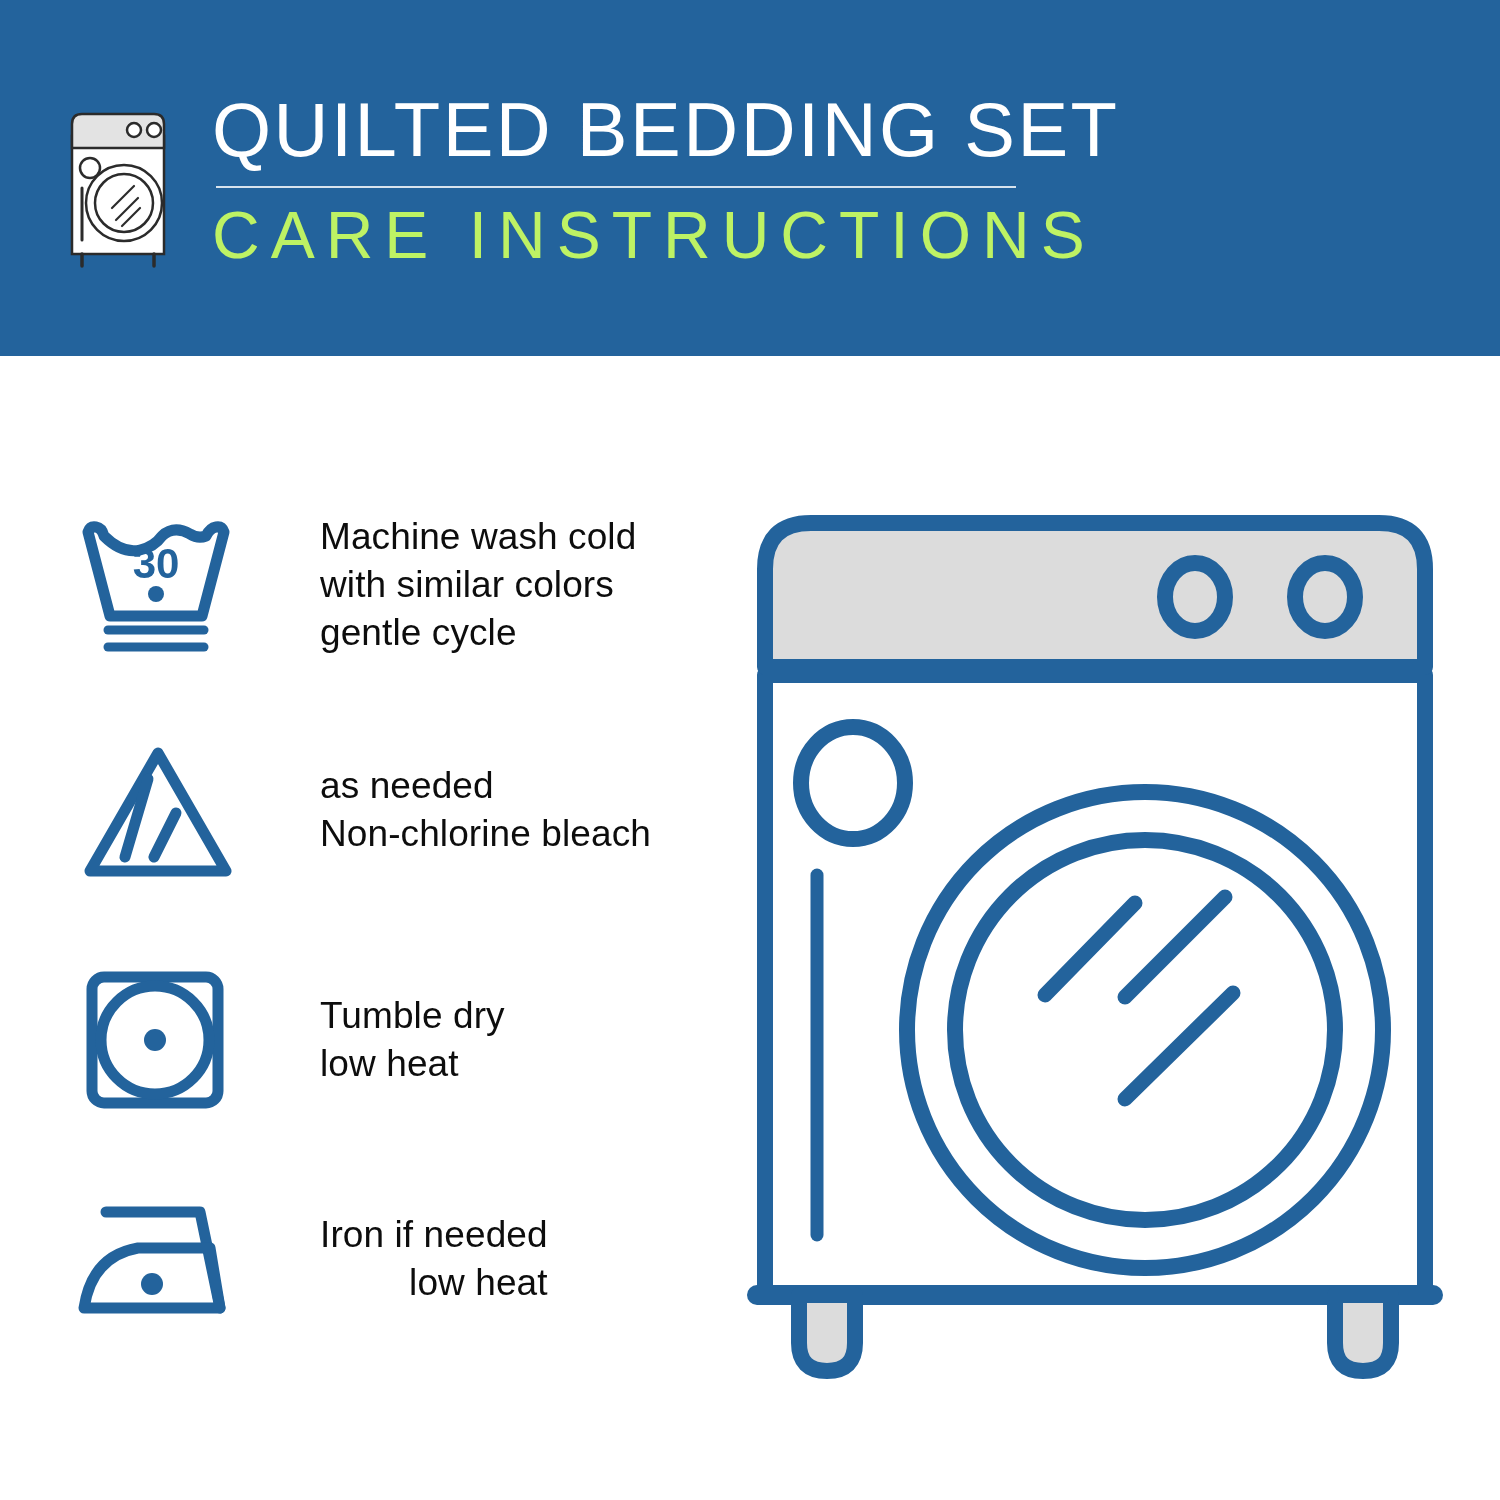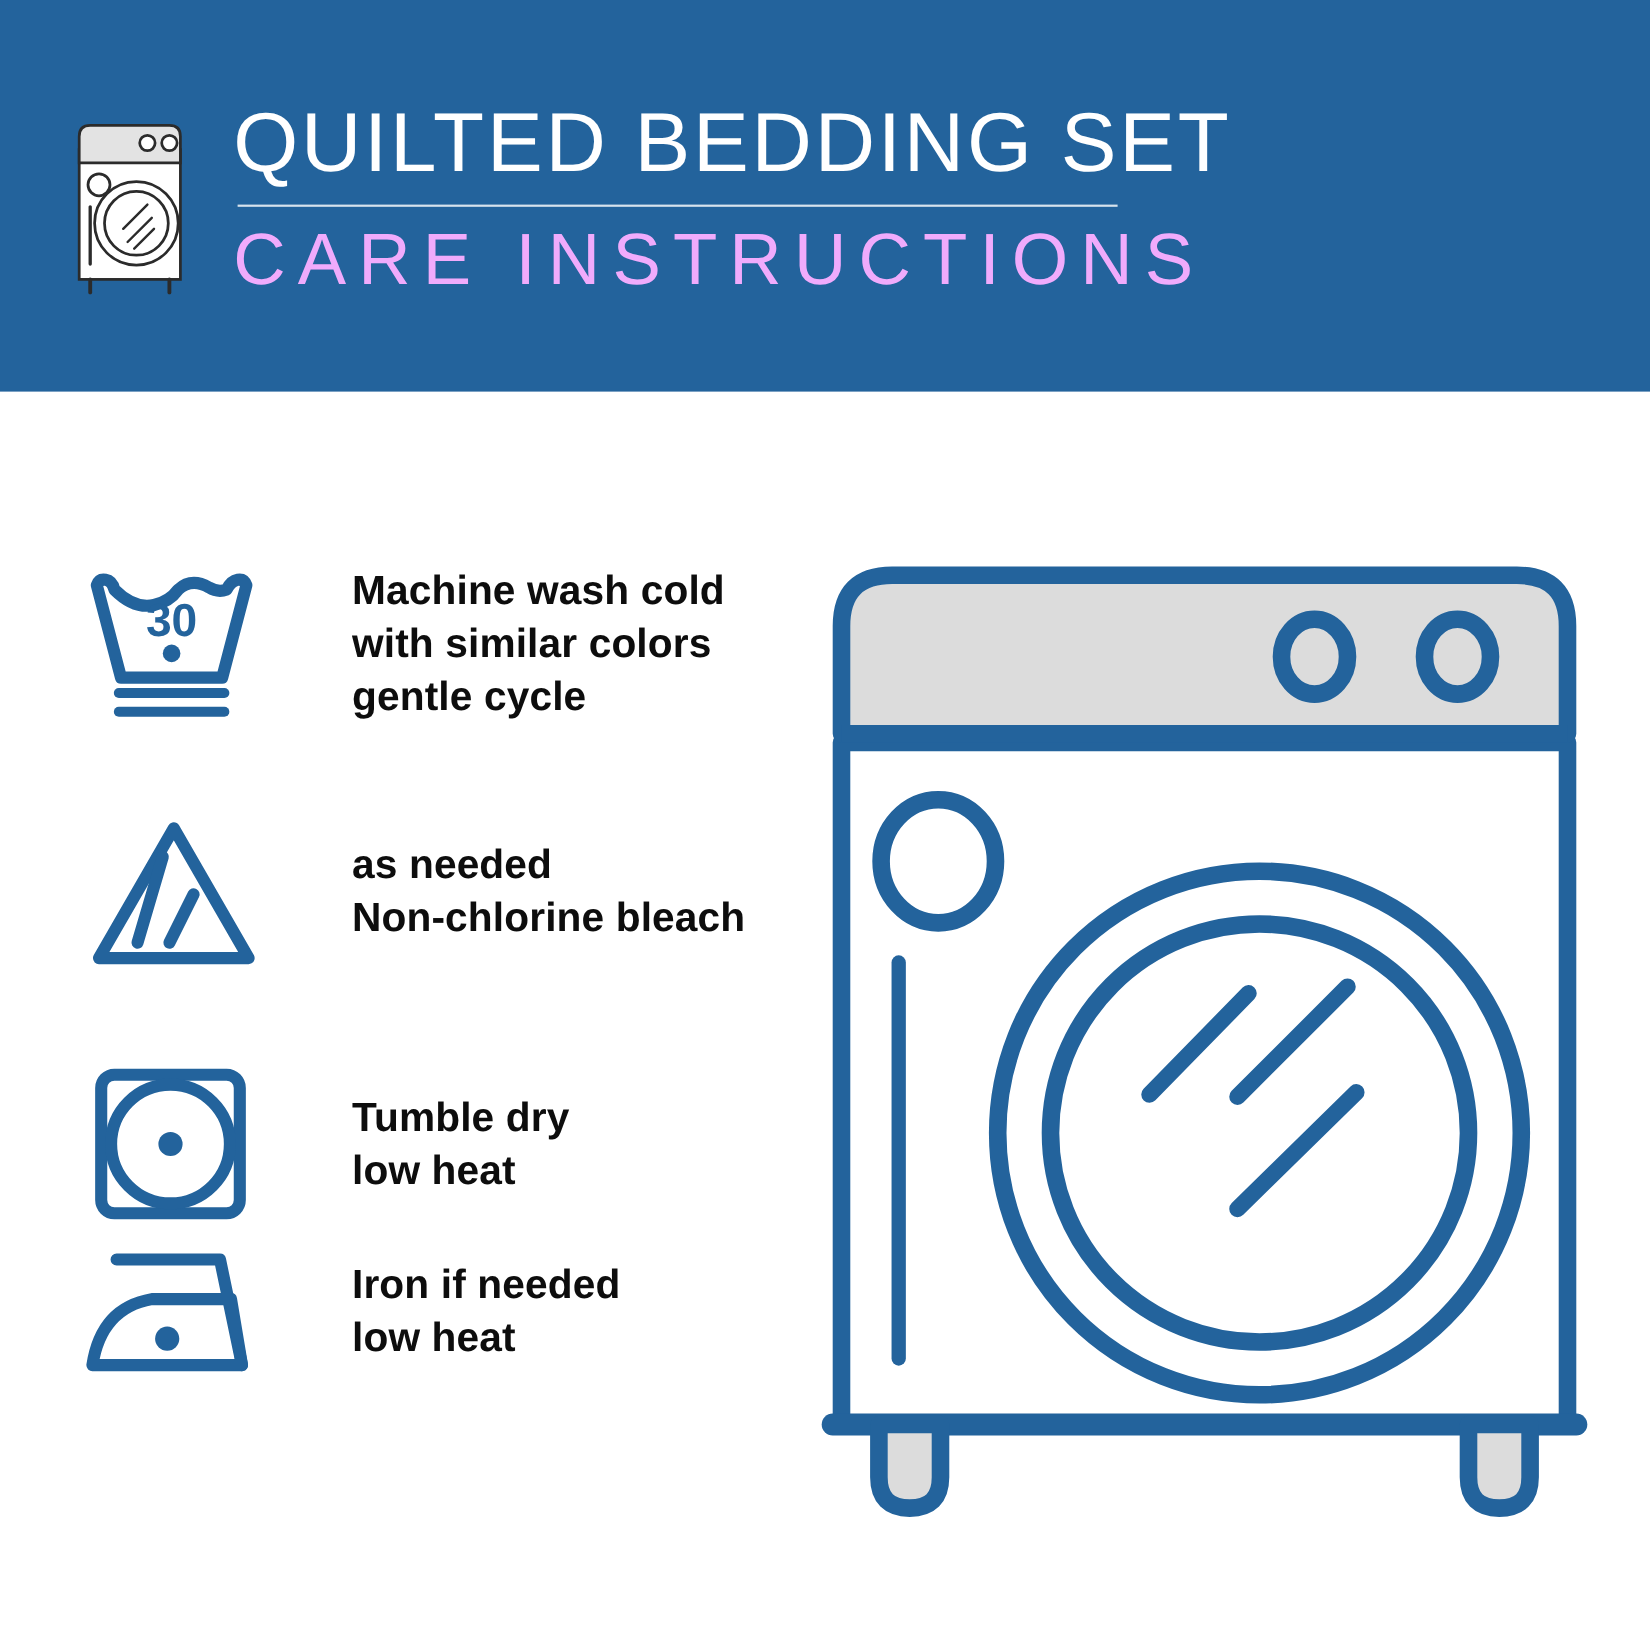--- a/index.html
+++ b/index.html
@@ -51,21 +51,21 @@
   .title-divider {
     width: 800px;
     height: 2px;
     background: rgba(255,255,255,0.82);
     margin: 18px 0 14px 4px;
   }
   .title-sub {
     font-family: "Liberation Sans", sans-serif;
     font-size: 66px;
     font-weight: 300;
-    color: #f0abfc;
+    color: #bef264;
     letter-spacing: 11px;
     line-height: 1.0;
     white-space: nowrap;
   }
 
   
   .care-list {
     position: absolute;
     left: 0;
     top: 470;
@@ -75,35 +75,35 @@
     position: absolute;
     left: 70px;
     width: 660px;
     display: flex;
     align-items: center;
     gap: 20px;
   }
   .care-row-0 { top: 510px; }
   .care-row-1 { top: 735px; }
   .care-row-2 { top: 965px; }
-  .care-row-3 { top: 1117px; }
+  .care-row-3 { top: 1184px; text-align: right; }
 
   .care-symbol {
     width: 175px;
     height: 150px;
     flex: 0 0 175px;
     display: flex;
     align-items: center;
     justify-content: flex-start;
   }
   .care-text {
     margin-left: 55px;
     font-family: "Liberation Sans", sans-serif;
     font-size: 37px;
-    font-weight: 700;
+    font-weight: 400;
     color: #0d0d0d;
     line-height: 1.30;
     letter-spacing: 0.1px;
   }
   .care-text div { white-space: nowrap; }
 
   
   .machine-wrap {
     position: absolute;
     left: 735px;

